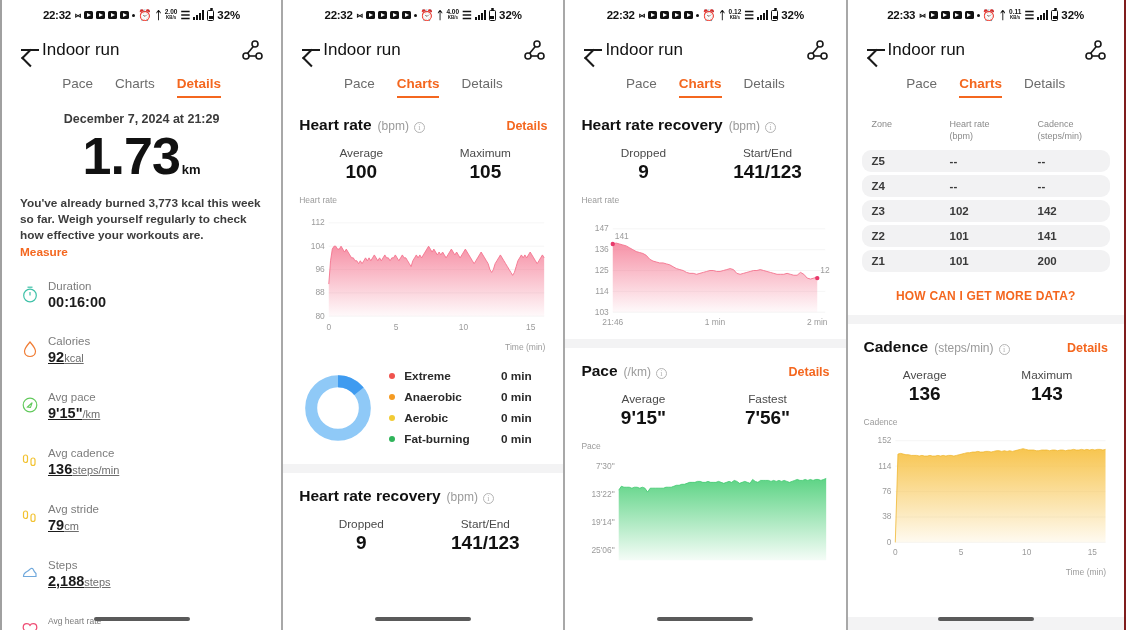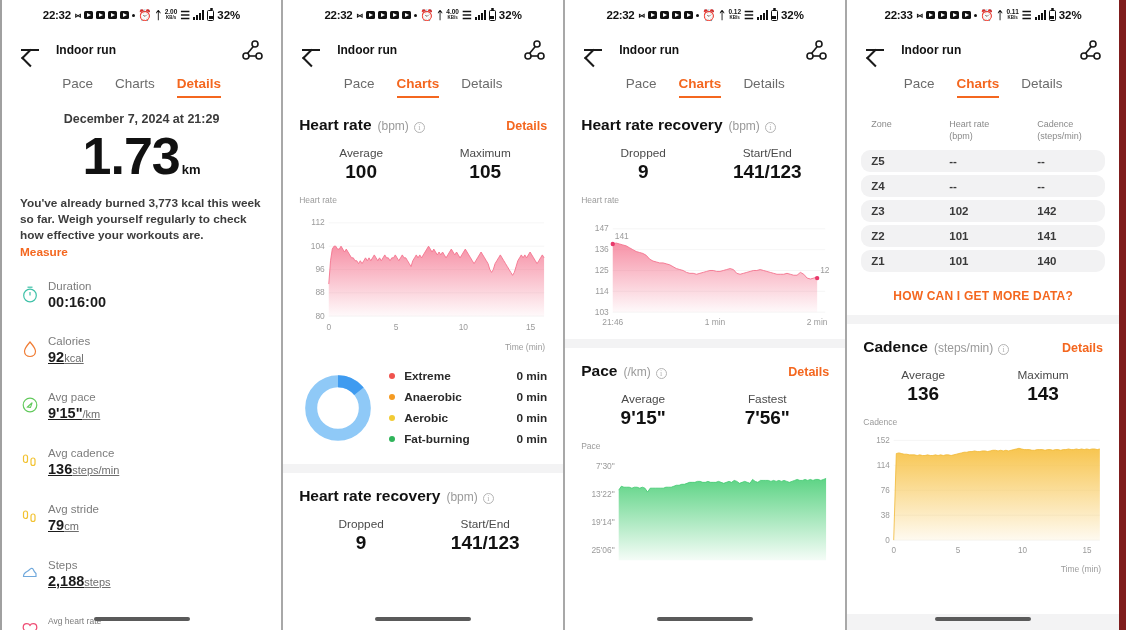--- a/index.html
+++ b/index.html
@@ -12,21 +12,21 @@
   .strip { display: flex; width: 1126px; height: 630px; background: #9a9a9a; }
   .panel {
     width: 305px; height: 630px;
     background: #ffffff;
     border-left: 1px solid #a8a8a8;
     border-right: 1px solid #a8a8a8;
     position: relative;
     overflow: hidden;
   }
   .panel:first-child { border-left: 2px solid #a0a0a0; }
-  .panel:last-child { width: 302px; border-right: 7px solid #7f1d1d; }
+  .panel:last-child { width: 302px; border-right: 2px solid #7f1d1d; }
 
   
   .statusbar {
     height: 26px; display: flex; align-items: center; justify-content: center;
     gap: 4px; font-size: 11.5px; font-weight: bold; color: #111;
     padding-top: 4px;
   }
   .sb-time { letter-spacing: -0.3px; }
   .sb-icons { display: flex; align-items: center; gap: 3px; }
   .sb-sq { width: 9px; height: 8px; background: #111; border-radius: 1.5px; position: relative; }
@@ -43,21 +43,21 @@
   .sb-batt::before{content:"";position:absolute;top:-3px;left:1.5px;width:3px;height:2px;background:#111;border-radius:1px;}
   .sb-batt::after{content:"";position:absolute;bottom:0.5px;left:0.5px;right:0.5px;height:3.2px;background:#111;}
   .sb-pct { font-size: 11.5px; font-weight: bold; }
 
   
   .appbar { display: flex; align-items: center; padding: 6px 16px 2px 16px; height: 44px; }
   .back-arrow { width: 24px; height: 24px; position: relative; cursor: pointer; flex: 0 0 auto; }
   .back-arrow::before { content:""; position:absolute; left:3px; top:11px; width:18px; height:2px; background:#1a1a1a; }
   .back-arrow::after { content:""; position:absolute; left:3px; top:6.5px; width:11px; height:11px;
     border-left:2px solid #1a1a1a; border-bottom:2px solid #1a1a1a; transform: rotate(45deg); transform-origin: 0 100%; }
-  .app-title { font-size: 12px; font-weight: bold; color: #121212; margin-left: 14px; flex: 1; }
+  .app-title { font-size: 17px; font-weight: normal; color: #121212; flex: 1; }
   .share-icon { width: 26px; height: 26px; }
 
   
   .tabs { display: flex; justify-content: center; gap: 22px; padding: 6px 0 4px 0; }
   .tab { font-size: 13.5px; color: #6b6b6b; padding-bottom: 5px; cursor: pointer; }
   .tab.active { color: #f4671f; font-weight: 600; border-bottom: 2.2px solid #f4671f; }
 
   
   .p1-date { text-align: center; font-size: 12.5px; font-weight: bold; color: #3b3b3b; margin-top: 10px; }
   .p1-dist { text-align: center; margin-top: 0px; }
@@ -95,21 +95,21 @@
   .ylab { font-size: 8.5px; fill: #9b9b9b; }
   .xaxis-name { font-size: 8.5px; color: #9b9b9b; text-align: right; padding-right: 2px; margin-top: -2px;}
 
   
   .zones { display: flex; align-items: center; padding: 14px 16px 14px 10px; }
   .donut { width: 74px; height: 74px; margin-left: 8px; margin-right: 14px; flex: 0 0 74px; }
   .zlist { flex: 1; }
   .zrow { display: flex; align-items: center; font-size: 11.8px; font-weight: bold; color: #2a2a2a; padding: 3.5px 0; }
   .zdot { width: 6px; height: 6px; border-radius: 50%; margin-right: 9px; flex: 0 0 6px; }
   .zname { flex: 1; }
-  .ztime { width: 62px; text-align: right; font-weight: bold; }
+  .ztime { width: 62px; text-align: center; font-weight: bold; }
 
   
   .ztable { padding: 10px 14px 0 14px; }
   .zt-head { display: flex; padding: 6px 10px 8px 10px; }
   .zt-head div { font-size: 9px; color: #8a8a8a; line-height: 12px; }
   .zt-c1 { width: 78px; } .zt-c2 { width: 88px; } .zt-c3 { flex: 1; }
   .zt-row { display: flex; align-items: center; background: #f2f2f3; border-radius: 9px;
     padding: 5px 10px; margin-bottom: 3px; }
   .zt-row div { font-size: 11.5px; font-weight: bold; color: #3a3a3a; }
   .moredata { text-align: center; color: #f4671f; font-size: 12px; font-weight: bold;
@@ -615,21 +615,21 @@
           <div class="zt-c3">142</div>
         </div>
         <div class="zt-row">
           <div class="zt-c1">Z2</div>
           <div class="zt-c2">101</div>
           <div class="zt-c3">141</div>
         </div>
         <div class="zt-row">
           <div class="zt-c1">Z1</div>
           <div class="zt-c2">101</div>
-          <div class="zt-c3">140</div>
+          <div class="zt-c3">200</div>
         </div>
       </div>
       <div class="moredata">HOW CAN I GET MORE DATA?</div>
     </div>
 
     <div class="card-gap"></div>
 
     <div class="card" style="background:#fff">
       <div class="card-head">
         <span class="card-title">Cadence</span>

